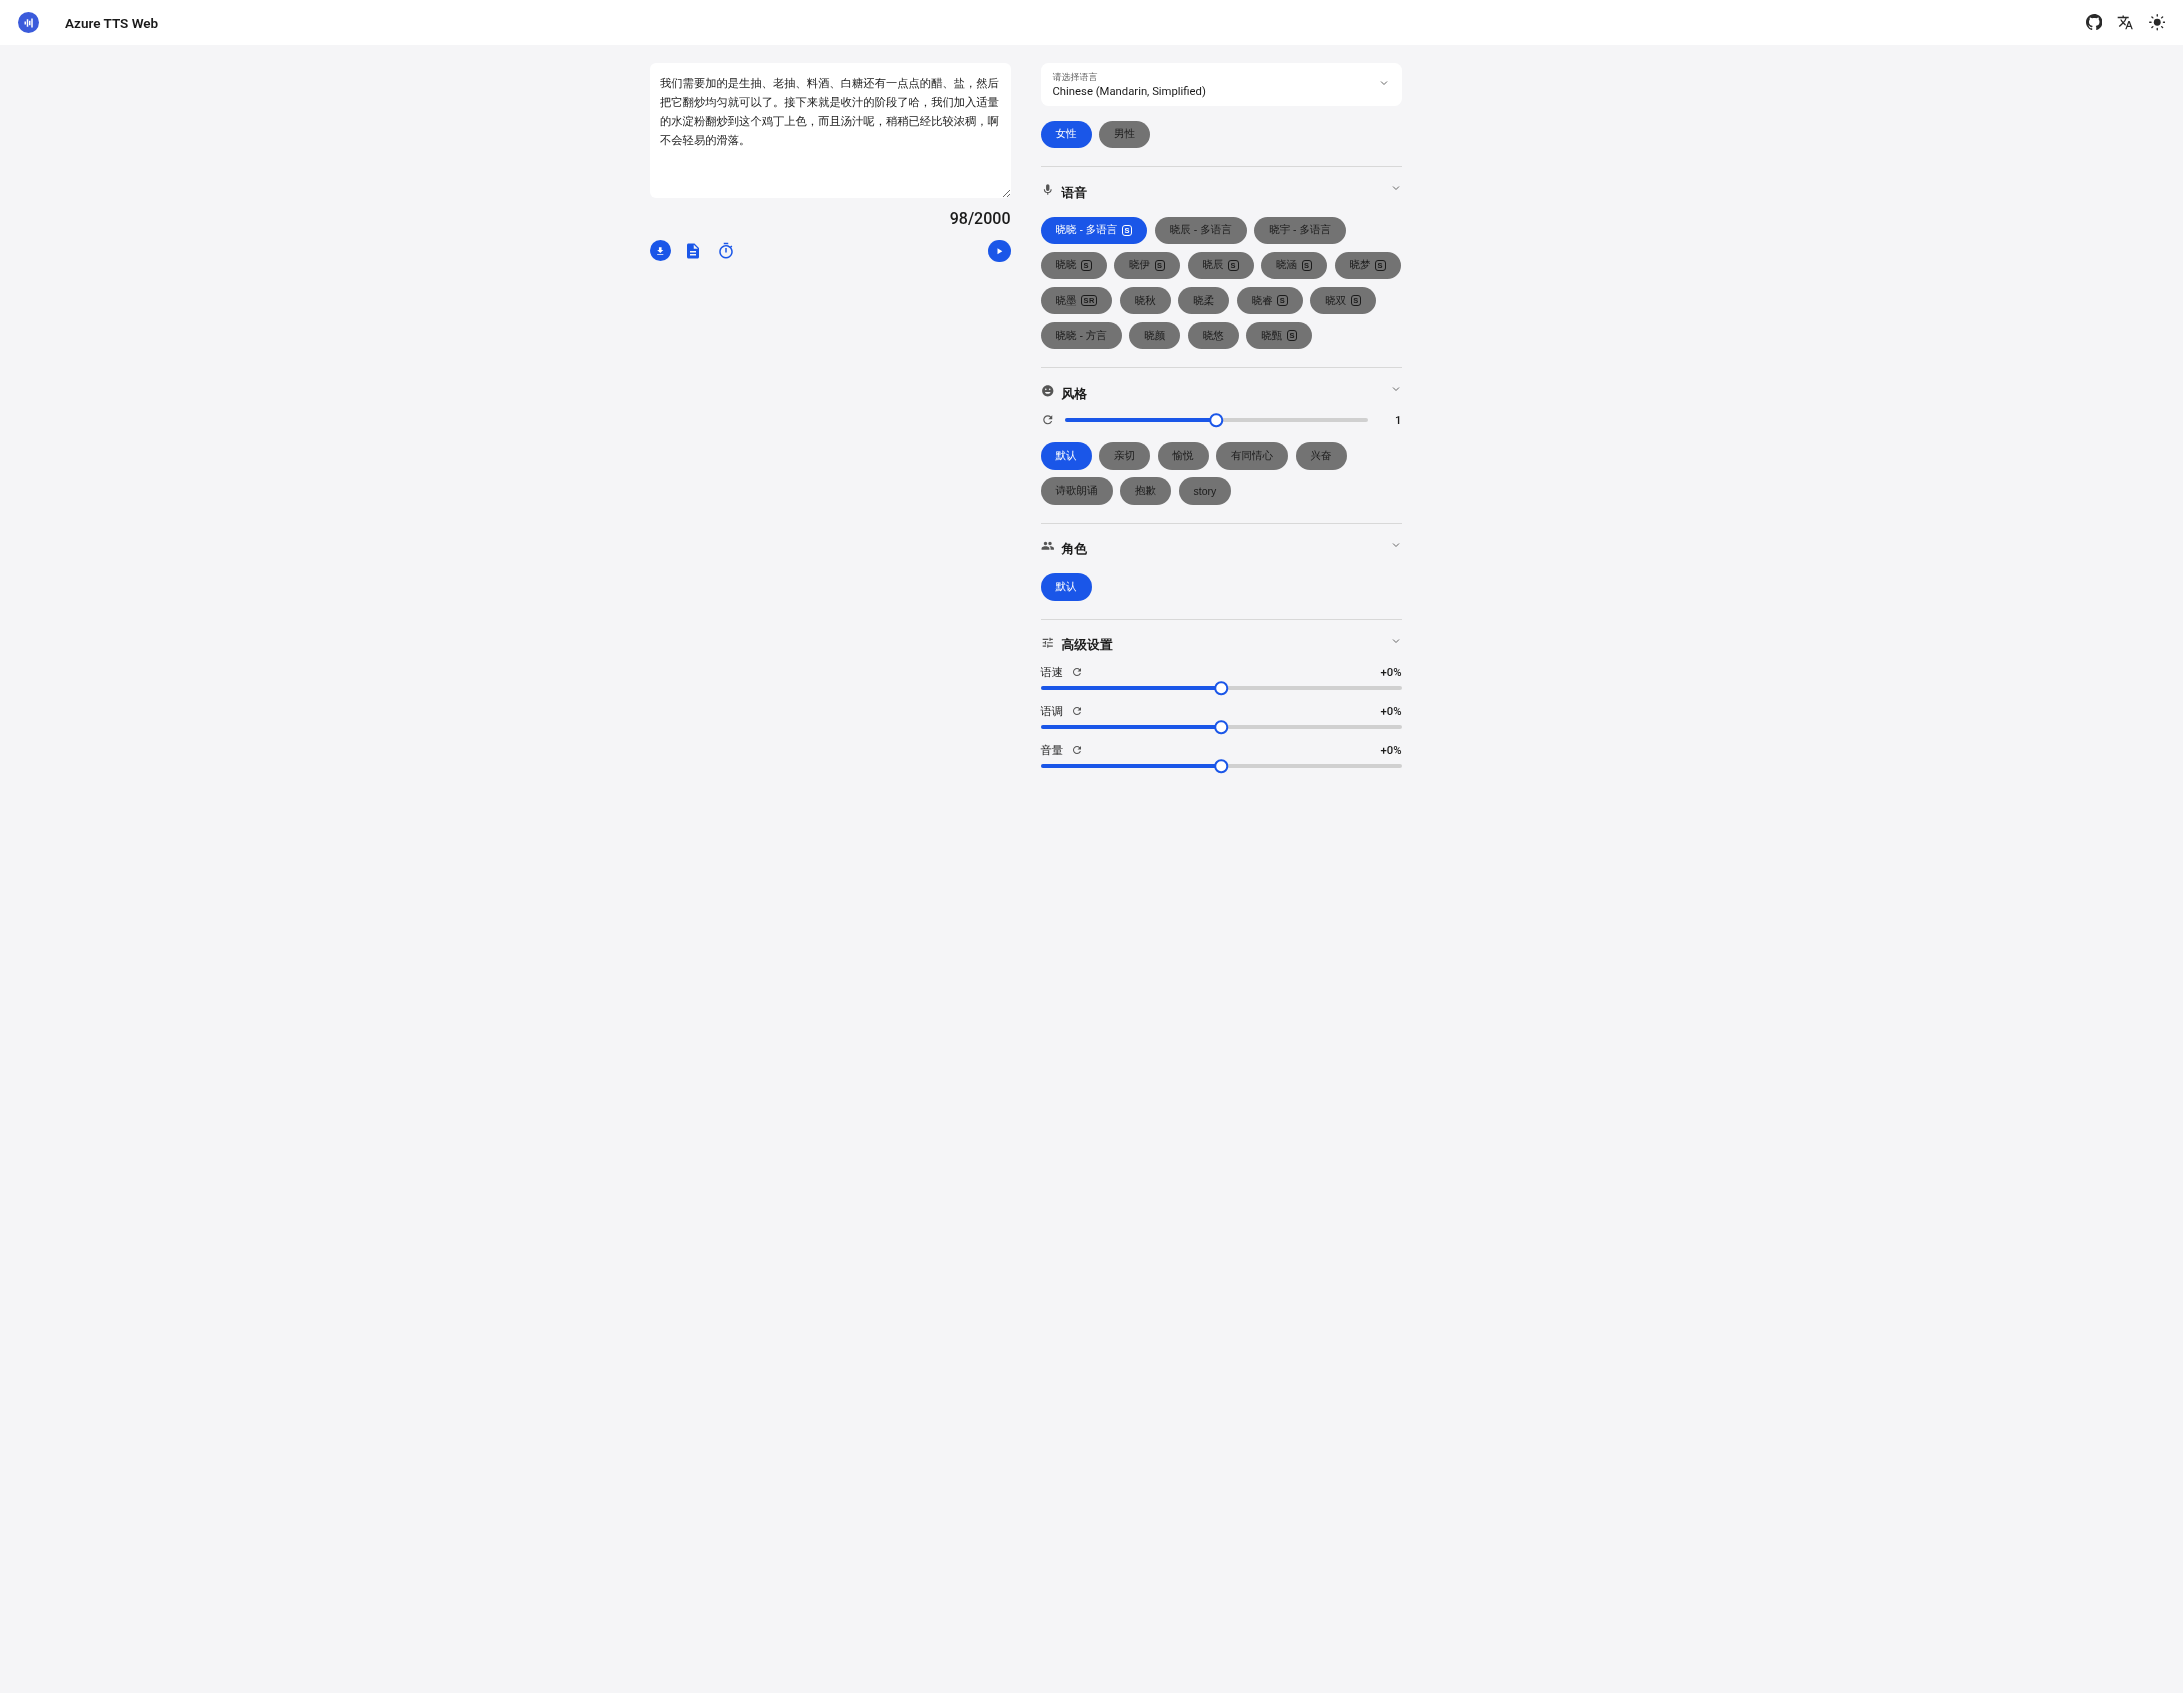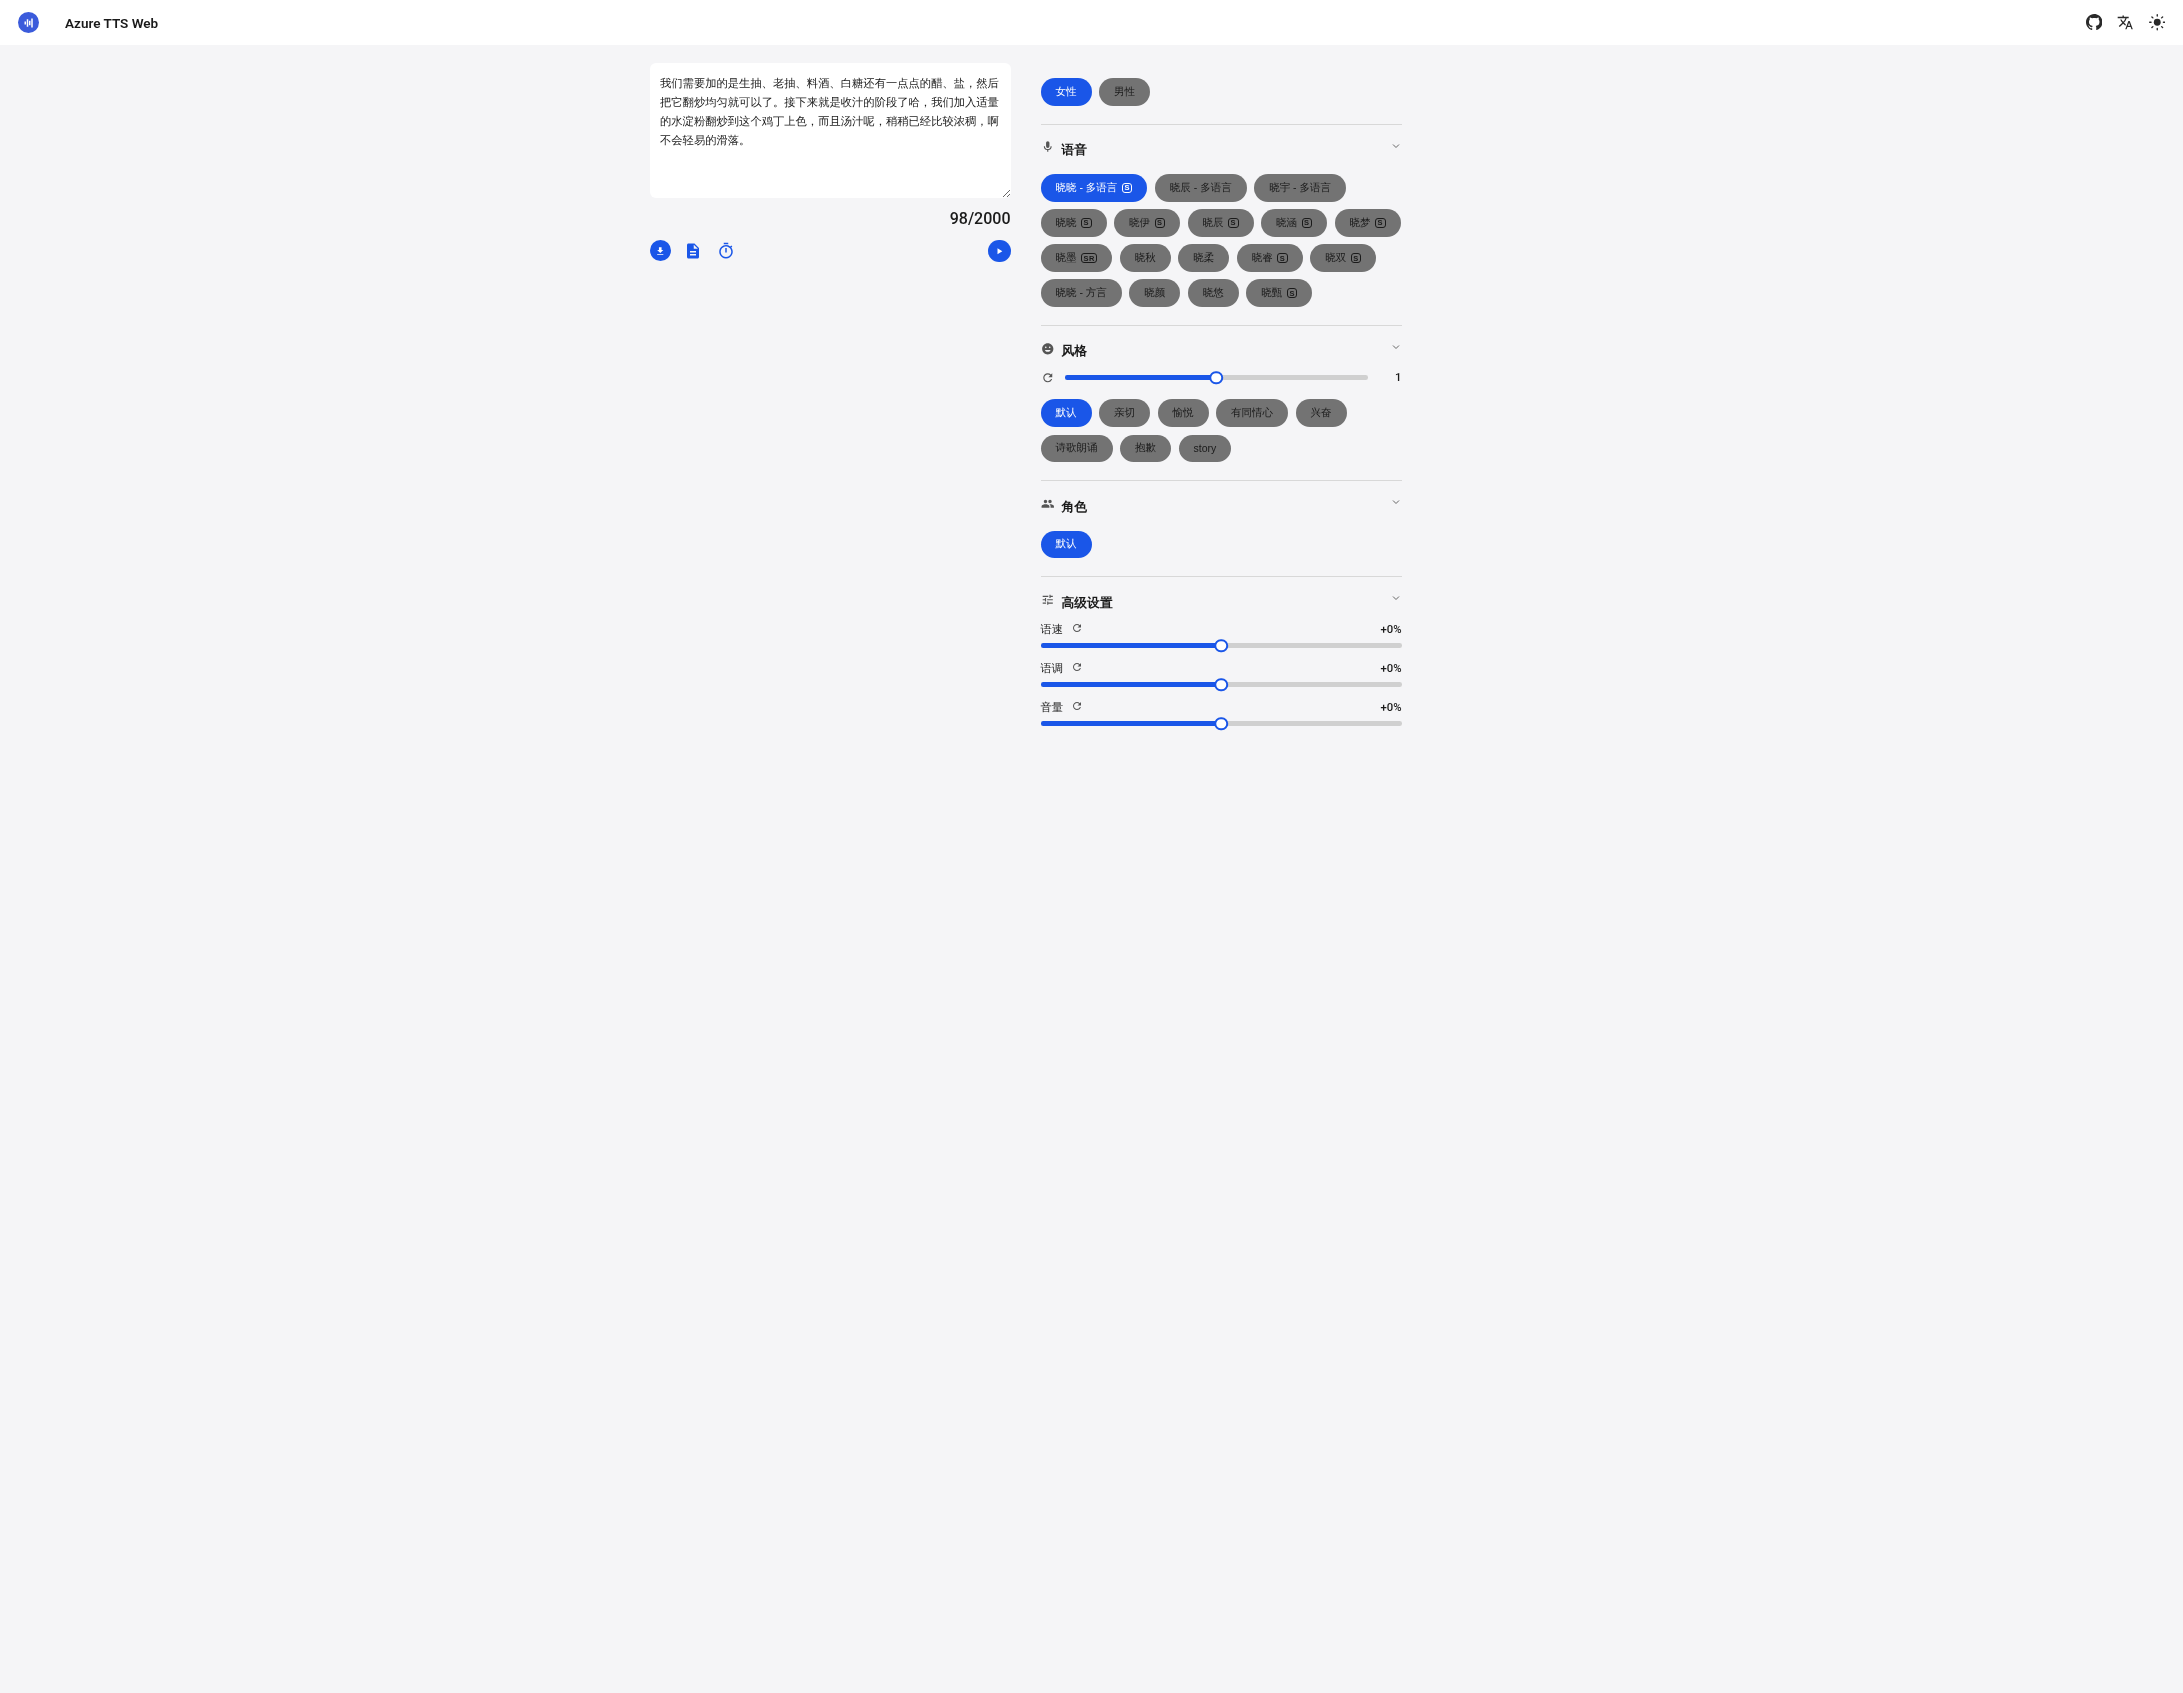--- a/index.html
+++ b/index.html
@@ -264,21 +264,21 @@
       text-align: right;
     }
     .adv-row {
       display: flex;
       align-items: center;
       justify-content: space-between;
       margin-top: 10.5px;
     }
     .adv-label-wrap {
       display: flex;
-      align-items: flex-start;
+      align-items: flex-end;
       gap: 8px;
     }
     .adv-label {
       font-size: 11.3px;
       font-weight: 500;
     }
     .adv-value {
       font-size: 11.3px;
       font-weight: 500;
     }
@@ -347,20 +347,31 @@
       </div>
       <button class="play-btn">
         <svg width="10.5" height="10.5" viewBox="0 0 24 24" fill="#fff">
             <path d="M8 5v14l11-7z"></path>
           </svg>
       </button>
     </div>
   </div>
 
   <div class="right-panel">
+    <div class="select-box">
+      <div class="select-content">
+        <span class="select-label">请选择语言</span>
+        <span class="select-value">Chinese (Mandarin, Simplified)</span>
+      </div>
+      <span class="chevron">
+        <svg width="12" height="12" viewBox="0 0 24 24" fill="none" stroke="currentColor" stroke-width="2">
+            <path d="M6 9l6 6 6-6"></path>
+          </svg>
+      </span>
+    </div>
 
     <div class="chip-row">
       <button class="chip active">女性</button>
       <button class="chip">男性</button>
     </div>
 
     <div class="section">
       <div class="section-header">
         <div class="section-title-wrap">
           <span class="section-icon">

